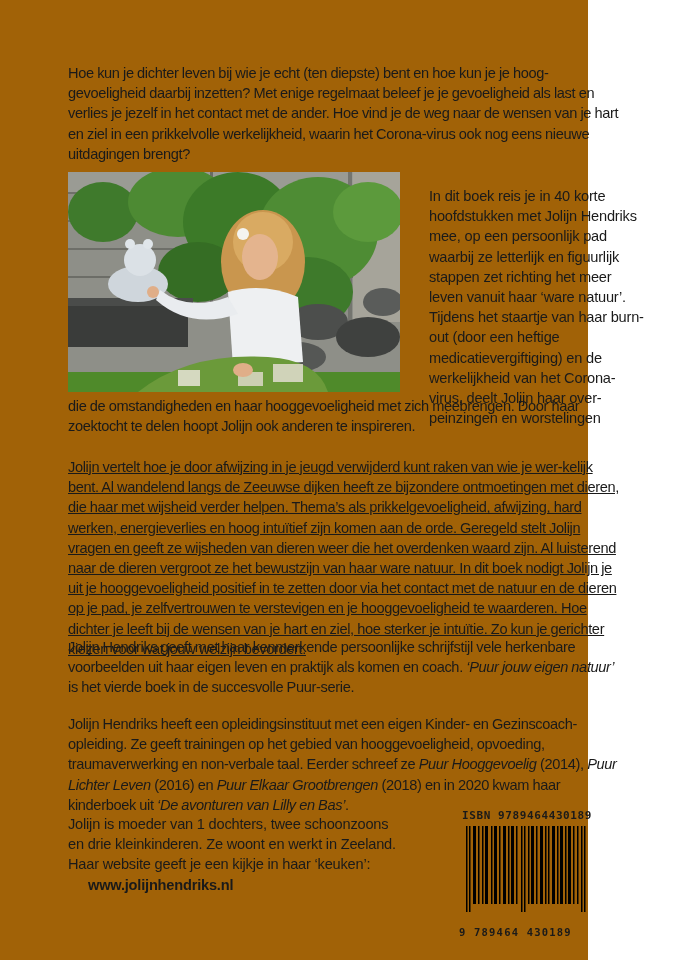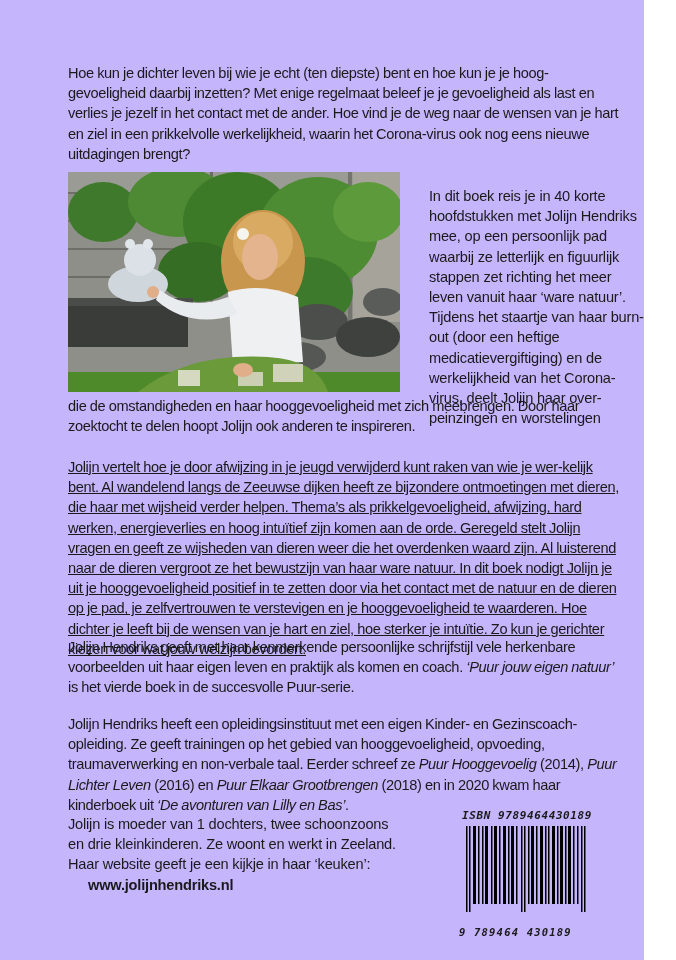--- a/index.html
+++ b/index.html
@@ -1,33 +1,33 @@
 <!DOCTYPE html>
 <html><head>
   <meta charset="utf-8">
   <style>
     html, body { margin: 0; padding: 0; background: #ffffff; }
     body { width: 676px; height: 960px; position: relative; overflow: hidden;
            font-family: "Liberation Sans", sans-serif; color: #1a1a1a; }
-    .page { position: absolute; left: 0; top: 0; width: 644px; height: 960px; background: #c4b5fd; }
+    .page { position: absolute; left: 0; top: 0; width: 588px; height: 960px; background: #a16207; }
     .para { position: absolute; left: 68px; width: 555px; font-size: 14.6px; line-height: 20.2px;
             letter-spacing: -0.35px; word-spacing: -0.3px; margin: 0; }
     .p1 { top: 63px; }
     .photo { position: absolute; left: 68px; top: 172px; width: 332px; height: 220px; overflow: hidden; }
     .side { position: absolute; left: 413px; top: 170px; width: 215px; font-size: 14.6px; line-height: 20.2px;
             letter-spacing: -0.2px; margin: 16px; }
     .p2tail { top: 396px; }
     .p3 { top: 457px; text-decoration: underline; }
     .p4 { top: 637px; }
     .p5 { top: 714px; }
     .p6 { position: absolute; left: 68px; top: 814px; width: 380px; font-size: 14.6px; line-height: 20.2px;
           letter-spacing: -0.2px; margin: 0; }
     .url { font-weight: bold; margin-left: 20px; }
     i { font-style: italic; }
-    .barcode { position: absolute; left: 462px; top: 810px; width: 128px; height: 112px; font-style: italic; }
+    .barcode { position: absolute; left: 462px; top: 810px; width: 128px; height: 112px; }
     .isbn-top { position: absolute; left: 0; top: 0; width: 128px; font-family: "DejaVu Sans Mono", monospace;
                 font-size: 11px; font-weight: bold; letter-spacing: 0.6px; white-space: nowrap; line-height: 12px; }
     .bars { position: absolute; left: 2px; top: 16px; width: 124px; height: 86px; }
     .isbn-bottom { position: absolute; left: -3px; top: 116px; width: 134px; font-family: "DejaVu Sans Mono", monospace;
                    font-size: 10.5px; font-weight: bold; letter-spacing: 1.2px; white-space: nowrap; line-height: 12px; }
   </style>
 </head>
 <body>
 
 <div class="page">

